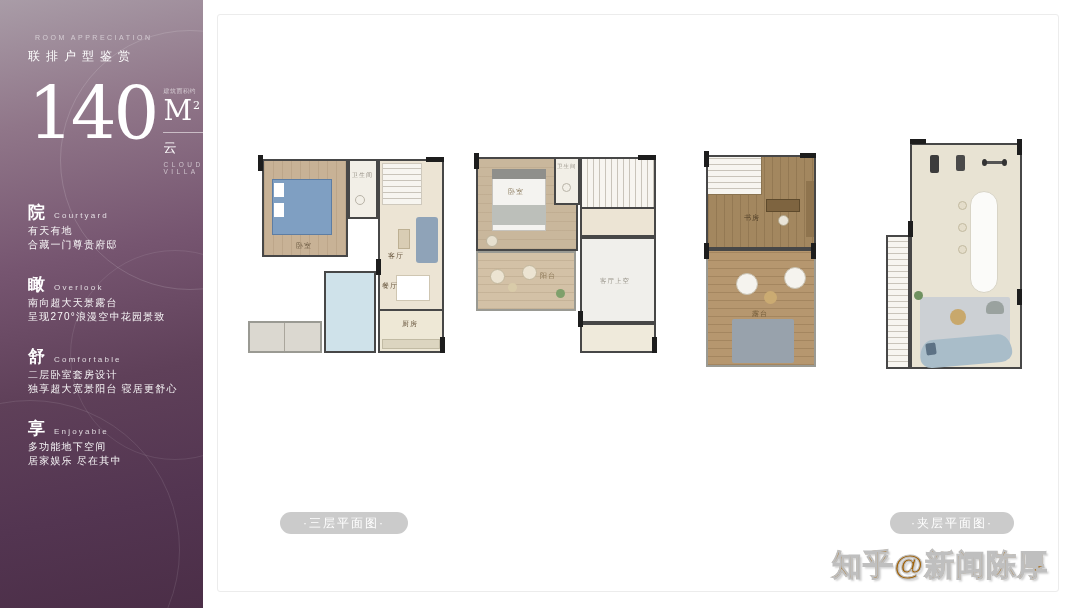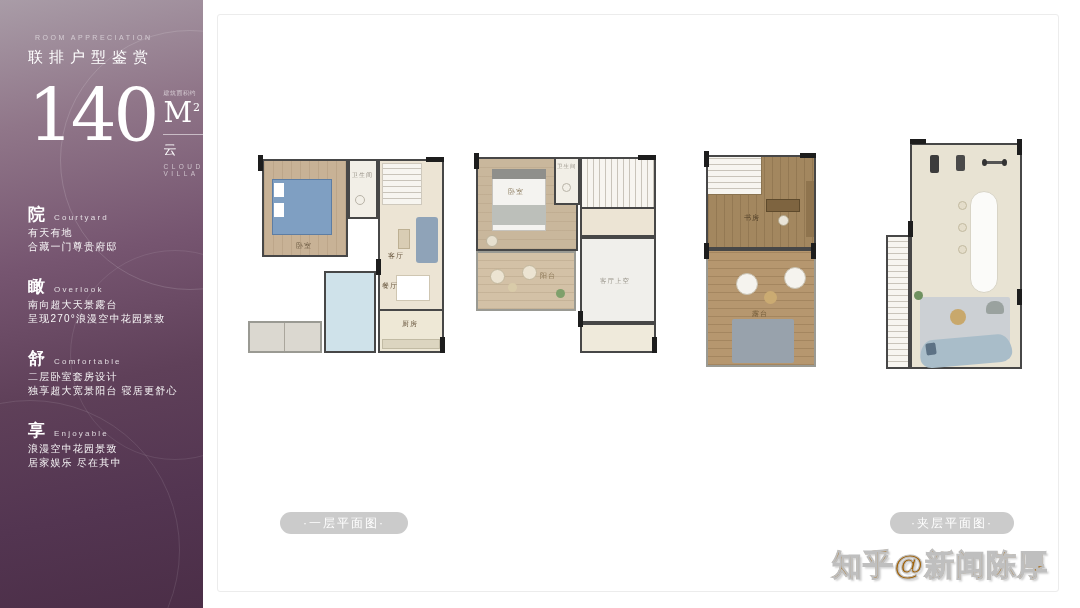--- a/index.html
+++ b/index.html
@@ -11,21 +11,21 @@
     position:absolute; left:0; top:0; width:203px; height:608px;
     background:linear-gradient(168deg,#a99ca7 0%,#907689 20%,#765570 42%,#5f4059 62%,#533551 82%,#4b2e47 100%);
     color:#fff; overflow:hidden; padding:30px 14px 0 28px;
   }
   .ring { position:absolute; border:1px solid rgba(255,255,255,.14); border-radius:50%; }
   .r1 { width:260px; height:260px; left:60px; top:30px; }
   .r2 { width:300px; height:300px; left:-120px; top:400px; border-color:rgba(255,255,255,.10); }
   .r3 { width:210px; height:210px; left:70px; top:250px; border-color:rgba(255,255,255,.09); }
 
   .eyebrow { font-size:7px; letter-spacing:2.5px; color:rgba(255,255,255,.55); margin:4px 0 7px 7px; }
-  .sb-title { font-size:15px; font-weight:500; letter-spacing:6px; color:#fff; white-space:nowrap; }
+  .sb-title { font-size:12px; font-weight:500; letter-spacing:6px; color:#fff; white-space:nowrap; }
 
   .area-block { display:flex; margin-top:14px; position:relative; }
   .area-num { font-family:"DejaVu Serif","Liberation Serif",serif; font-size:72px; line-height:.98; font-weight:400; letter-spacing:-3px;text-align:right; }
   .area-detail { margin-left:7px; padding-top:8px; width:76px; }
   .area-note { display:block; font-size:6px; letter-spacing:.5px; color:rgba(255,255,255,.6); margin-bottom:1px; }
   .unit-row { display:flex; align-items:flex-end; }
   .area-unit { font-family:"DejaVu Serif","Liberation Serif",serif; font-size:28px; line-height:1; }
   .area-sup { font-family:"DejaVu Serif","Liberation Serif",serif; font-size:11px; line-height:1; margin:0 0 14px 1px; }
   .area-div { height:1px; width:70px; background:rgba(255,255,255,.55); margin:7px 0 6px; }
   .name-cn { font-size:13px; letter-spacing:12px; white-space:nowrap; }
@@ -114,21 +114,21 @@
           <span class="f-en">Comfortable</span>
         </div>
         <p class="f-line">二层卧室套房设计</p>
         <p class="f-line">独享超大宽景阳台 寝居更舒心</p>
       </section>
       <section class="feature">
         <div class="f-head">
           <span class="f-char">享</span>
           <span class="f-en">Enjoyable</span>
         </div>
-        <p class="f-line">浪漫空中花园景致</p>
+        <p class="f-line">多功能地下空间</p>
         <p class="f-line">居家娱乐 尽在其中</p>
       </section>
     </div>
   </aside>
 
   <main class="card">
 
     <div class="plan" style="left:30px;top:136px;width:200px;height:210px;">
       <div class="room wood" style="left:14px;top:8px;width:86px;height:98px;">
         <div class="fur" style="left:8px;top:18px;width:60px;height:56px;background:#7f9fc2;border:1px solid #5d7da3;"></div>
@@ -231,18 +231,18 @@
         <div class="fur" style="left:8px;top:192px;width:92px;height:28px;background:#a9bdc9;border-radius:16px 16px 14px 14px / 22px 22px 12px 12px;transform:rotate(-5deg);"></div>
         <div class="fur" style="left:14px;top:198px;width:10px;height:12px;background:#5d7285;border-radius:2px;transform:rotate(-8deg);"></div>
       </div>
       <div class="room hatch" style="left:0;top:96px;width:24px;height:134px;"></div>
       <div class="wseg" style="left:24px;top:0;width:16px;height:5px;"></div>
       <div class="wseg" style="left:131px;top:0;width:5px;height:16px;"></div>
       <div class="wseg" style="left:131px;top:150px;width:5px;height:16px;"></div>
       <div class="wseg" style="left:22px;top:82px;width:5px;height:16px;"></div>
     </div>
 
-    <div class="pill" style="left:62px;width:128px;">·一层平面图·</div>
+    <div class="pill" style="left:62px;width:128px;">·三层平面图·</div>
     <div class="pill" style="left:672px;width:124px;">·夹层平面图·</div>
 
     <div class="watermark">知乎@新闻陈厚</div>
   </main>
 </div>
 
 </body></html>

